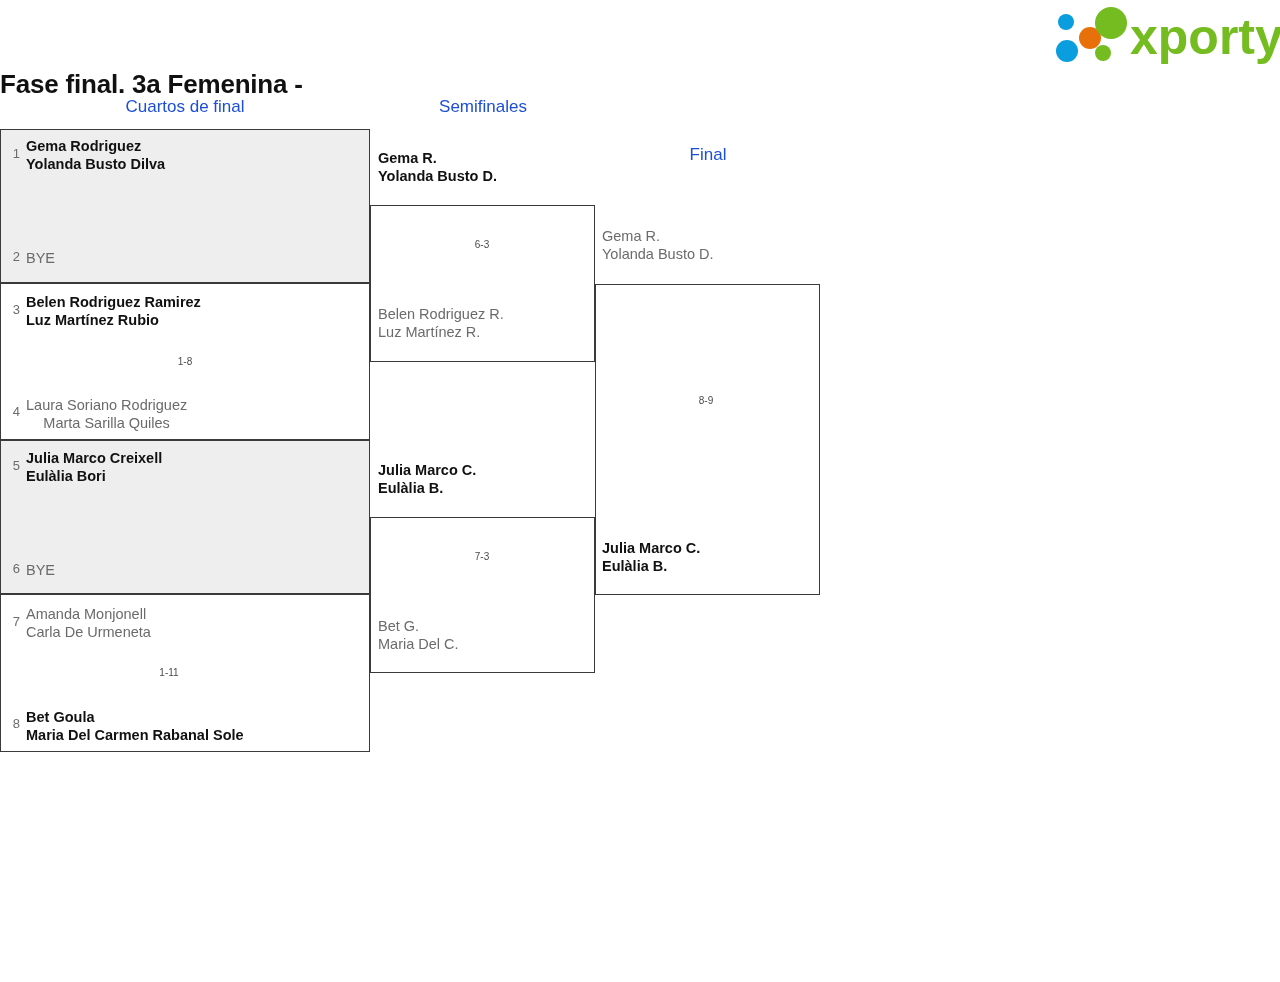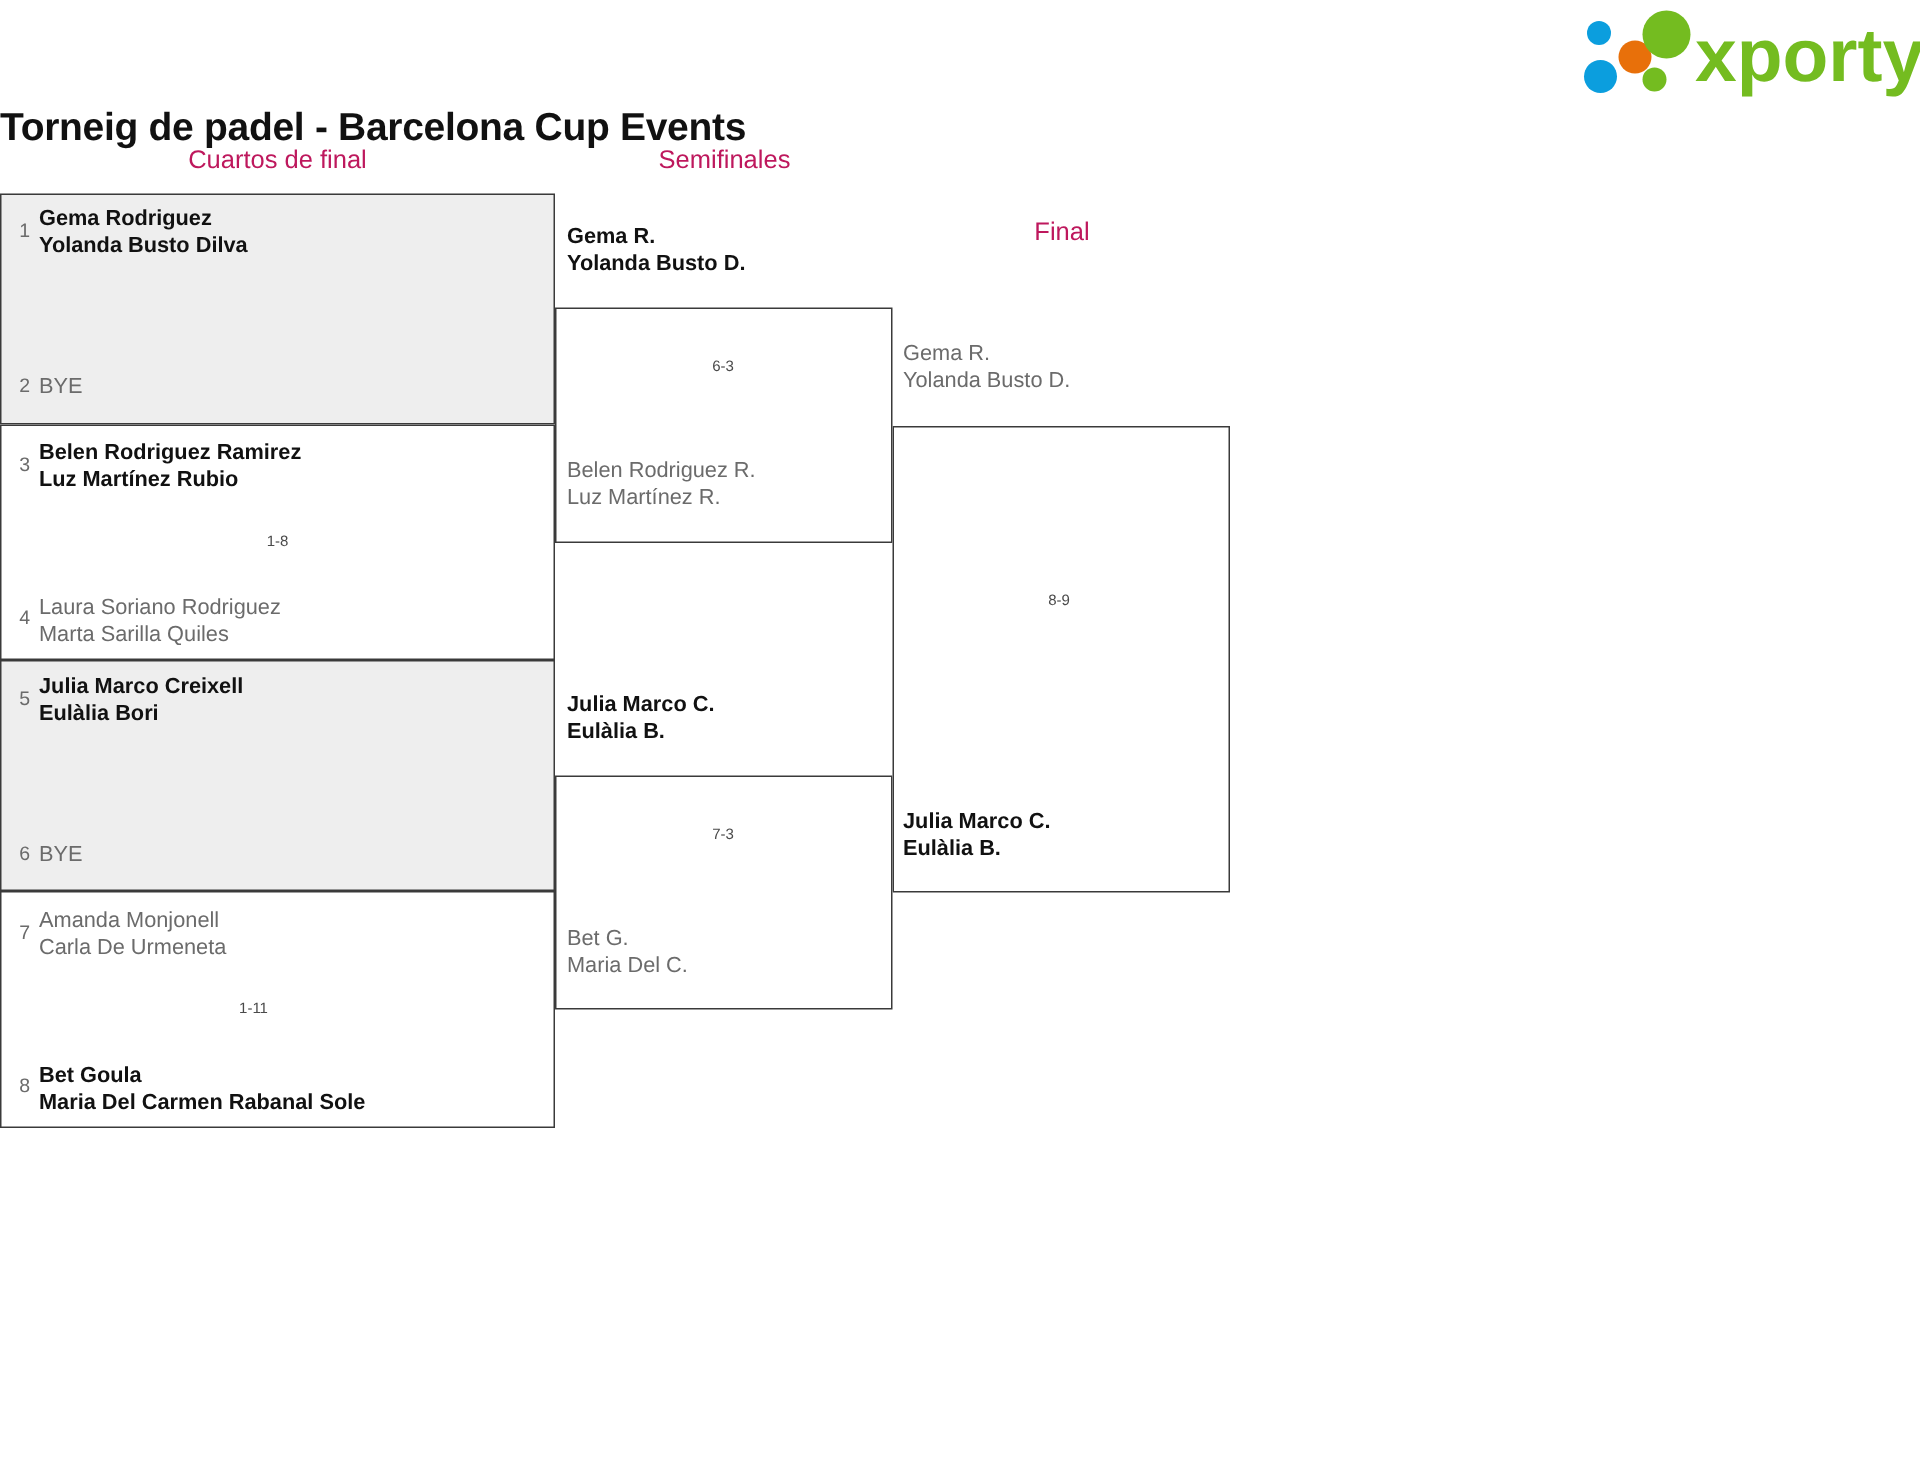--- a/index.html
+++ b/index.html
@@ -40,21 +40,21 @@
     left: 1048px; top: 6px;
     width: 232px; height: 62px;
   }
   #logo svg { display: block; }
 
   
   .round-header {
     position: absolute;
     font-size: 17px;
     font-weight: 400;
-    color: #be185d;
+    color: #1d4ed8;
     text-align: center;
     white-space: nowrap;
   }
 
   
   #bracket {
     position: absolute;
     left: 0; top: 0;
     width: 1280px; height: 982px;
   }
@@ -100,21 +100,20 @@
     white-space: nowrap;
     line-height: 16px;
   }
 </style>
 </head>
 <body>
 
 <div id="header">
 
   <div id="title-block">
-    <span class="title-line">Torneig de padel - Barcelona Cup Events</span>
     <span class="title-line">Fase final. 3a Femenina -</span>
   </div>
 
   <div id="logo">
     <svg width="232" height="62" viewBox="0 0 232 62" xmlns="http://www.w3.org/2000/svg" aria-label="xporty">
       <g>
         <circle cx="18" cy="16" r="8" fill="#0b9ede"></circle>
         <circle cx="19" cy="45" r="11" fill="#0b9ede"></circle>
         <circle cx="42" cy="32" r="11" fill="#e8700a"></circle>
         <circle cx="63" cy="17" r="16" fill="#74bc20"></circle>
@@ -144,21 +143,21 @@
   </div>
   <div class="score" style="left:95px; top:204px; width:180px;"></div>
 
   <div class="match-box" style="left:0px; top:283px; width:370px; height:157px;"></div>
   <div class="seed" style="left:2px; top:302px;">3</div>
   <div class="slot winner" style="left:26px; top:293px;">
     <span class="line">Belen Rodriguez Ramirez</span>
     <span class="line">Luz Martínez Rubio</span>
   </div>
   <div class="seed" style="left:2px; top:404px;">4</div>
-  <div class="slot loser" style="left:26px; top:396px;">
+  <div class="slot loser" style="left:26px; top:396px;text-align:center;">
     <span class="line">Laura Soriano Rodriguez</span>
     <span class="line">Marta Sarilla Quiles</span>
   </div>
   <div class="score" style="left:95px; top:354px; width:180px;">1-8</div>
 
   <div class="match-box shaded" style="left:0px; top:440px; width:370px; height:154px;"></div>
   <div class="seed" style="left:2px; top:458px;">5</div>
   <div class="slot winner" style="left:26px; top:449px;">
     <span class="line">Julia Marco Creixell</span>
     <span class="line">Eulàlia Bori</span>

